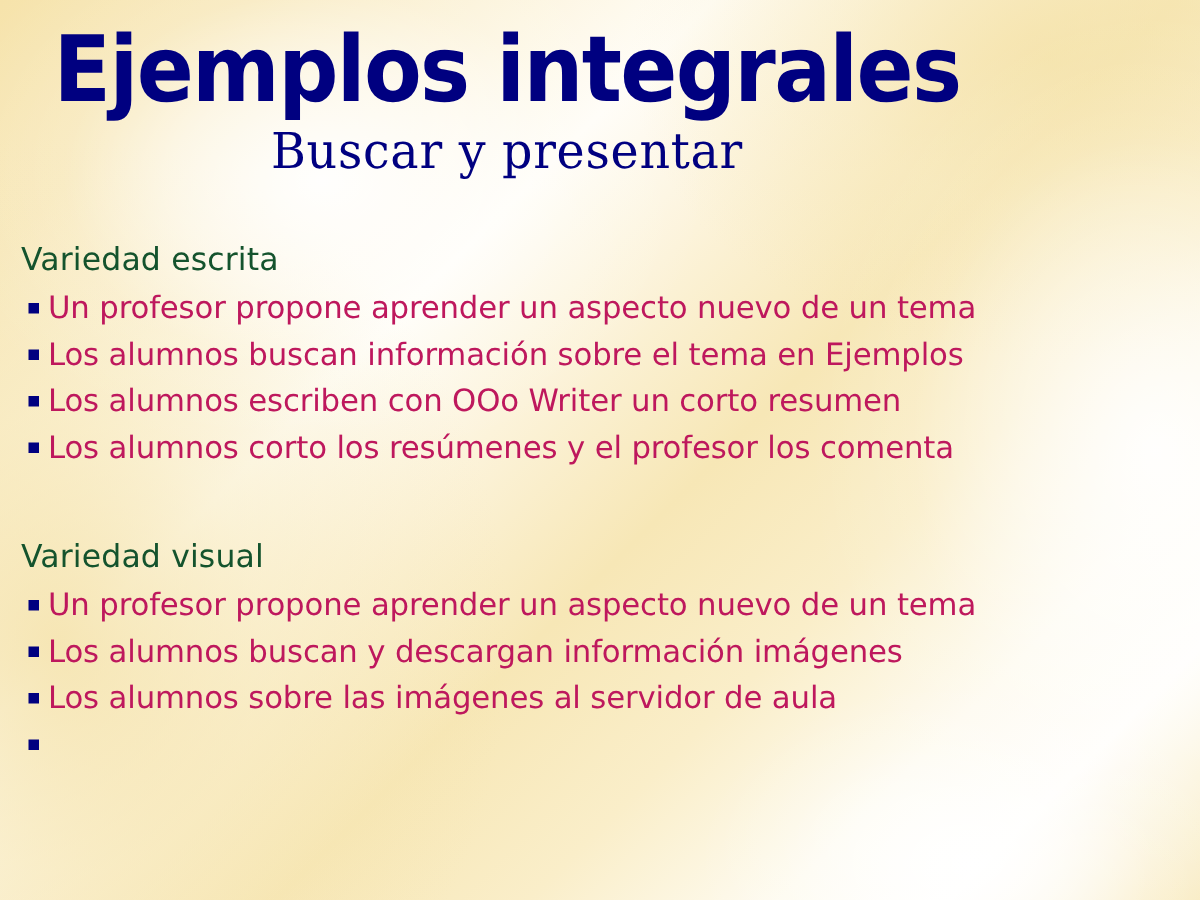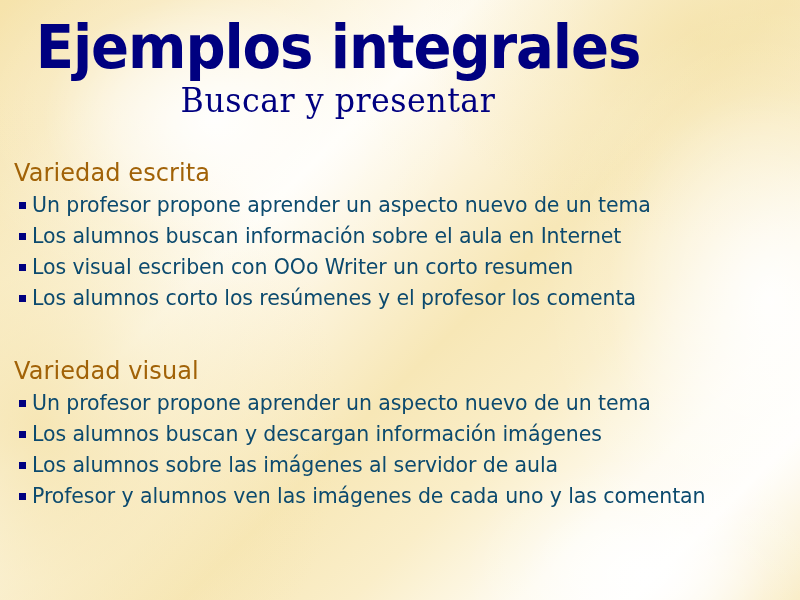--- a/index.html
+++ b/index.html
@@ -120,39 +120,39 @@
     width: 786px;
   }
   .section {
     margin-bottom: 0;
   }
   .section + .section {
     margin-top: 42px;
   }
   .section-heading {
     font-family: "DejaVu Sans", sans-serif;
-    font-size: 24px;
+    font-size: 21px;
     line-height: 31px;
-    color: #a16207;
+    color: #14532d;
     letter-spacing: 0.1px;
     white-space: nowrap;
     margin-bottom: 1px;
   }
   ul.bullet-list {
     list-style: none;
     margin: 0;
     padding: 0;
   }
   li.bullet-item {
     position: relative;
     padding-left: 18px;
     font-family: "DejaVu Sans", sans-serif;
     font-size: 20.5px;
     line-height: 31px;
-    color: #0c4a6e;
+    color: #be185d;
     letter-spacing: -0.1px;
     white-space: nowrap;
   }
   li.bullet-item .bullet-marker {
     position: absolute;
     left: 5px;
     top: 12px;
     width: 7px;
     height: 7px;
     background: #000080;
@@ -185,25 +185,25 @@
 
       <div class="section">
         <div class="section-heading">Variedad escrita</div>
         <ul class="bullet-list">
           <li class="bullet-item">
             <span class="bullet-marker"></span>
             <span class="bullet-text">Un profesor propone aprender un aspecto nuevo de un tema</span>
           </li>
           <li class="bullet-item">
             <span class="bullet-marker"></span>
-            <span class="bullet-text">Los alumnos buscan información sobre el aula en Internet</span>
-          </li>
-          <li class="bullet-item">
-            <span class="bullet-marker"></span>
-            <span class="bullet-text">Los visual escriben con OOo Writer un corto resumen</span>
+            <span class="bullet-text">Los alumnos buscan información sobre el tema en Ejemplos</span>
+          </li>
+          <li class="bullet-item">
+            <span class="bullet-marker"></span>
+            <span class="bullet-text">Los alumnos escriben con OOo Writer un corto resumen</span>
           </li>
           <li class="bullet-item">
             <span class="bullet-marker"></span>
             <span class="bullet-text">Los alumnos corto los resúmenes y el profesor los comenta</span>
           </li>
         </ul>
       </div>
 
       <div class="section">
         <div class="section-heading">Variedad visual</div>
@@ -215,20 +215,19 @@
           <li class="bullet-item">
             <span class="bullet-marker"></span>
             <span class="bullet-text">Los alumnos buscan y descargan información imágenes</span>
           </li>
           <li class="bullet-item">
             <span class="bullet-marker"></span>
             <span class="bullet-text">Los alumnos sobre las imágenes al servidor de aula</span>
           </li>
           <li class="bullet-item">
             <span class="bullet-marker"></span>
-            <span class="bullet-text">Profesor y alumnos ven las imágenes de cada uno y las comentan</span>
           </li>
         </ul>
       </div>
 
     </div>
   </div>
 </div>
 
 </body></html>

